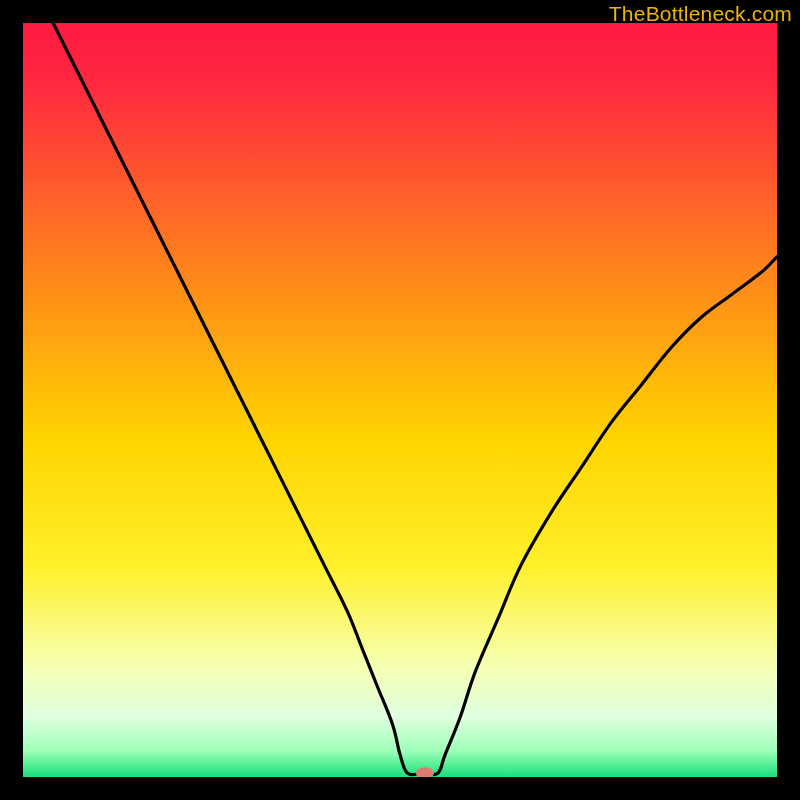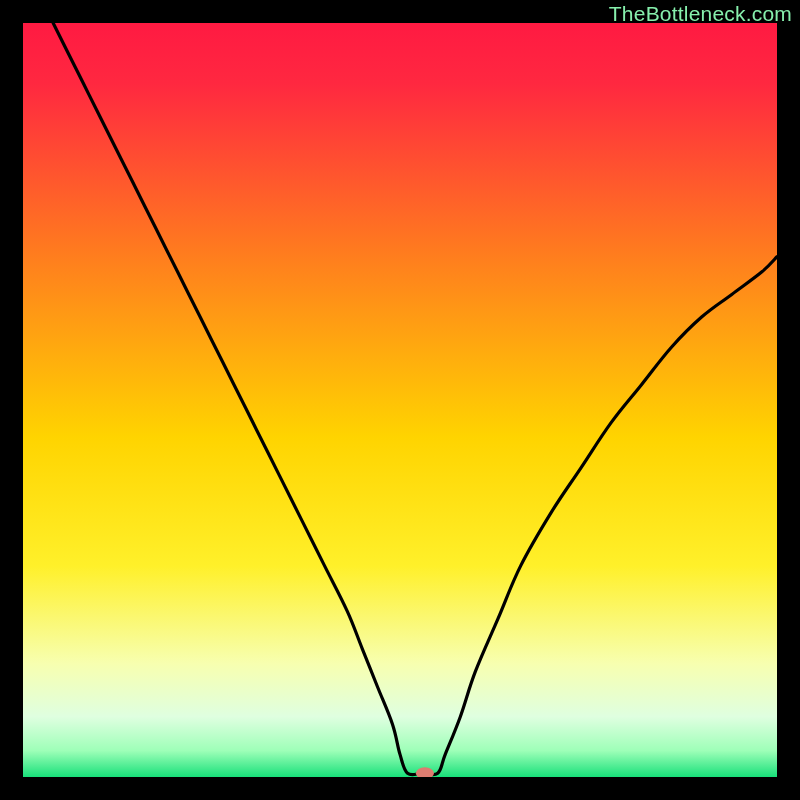--- a/index.html
+++ b/index.html
@@ -20,21 +20,21 @@
     position: absolute;
     left: 23px;
     top: 23px;
     width: 754px;
     height: 754px;
   }
   .watermark {
     position: absolute;
     top: 2px;
     right: 8px;
-    color: #86efac;
+    color: #eab308;
     font-family: Arial, Helvetica, sans-serif;
     font-size: 21px;
     font-weight: 500;
     letter-spacing: 0.2px;
     user-select: none;
   }
 </style>
 </head>
 <body>
 

